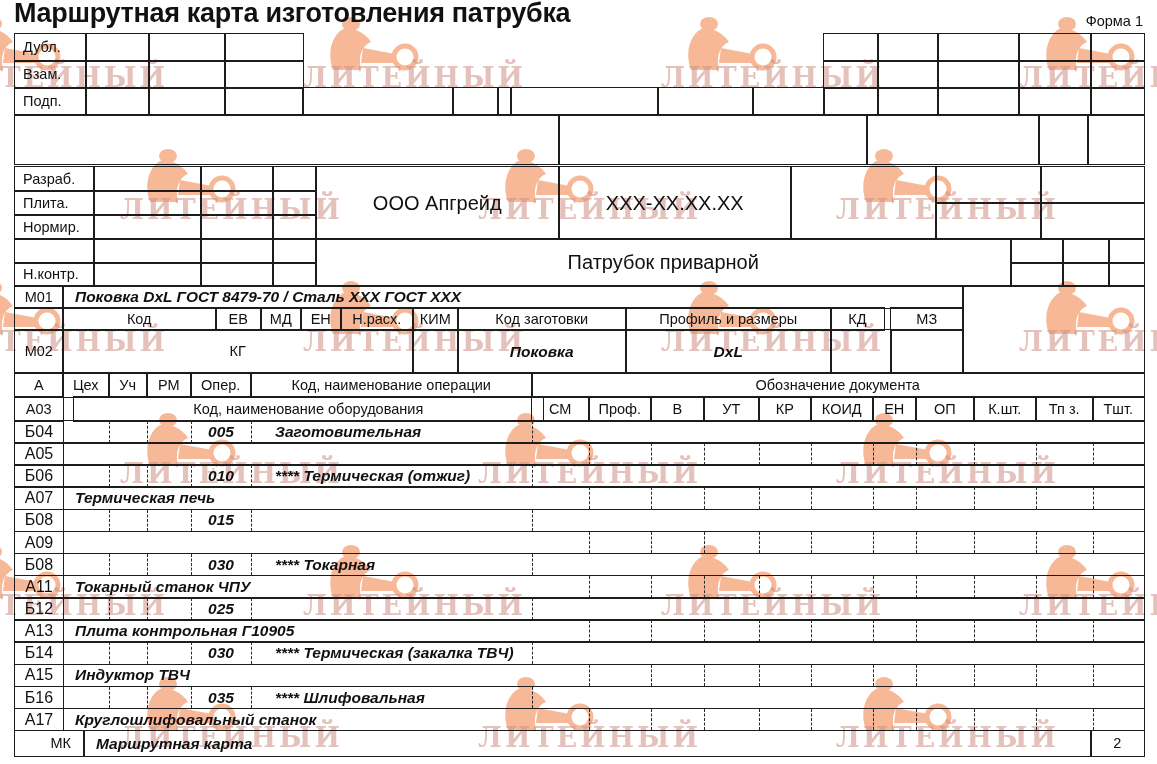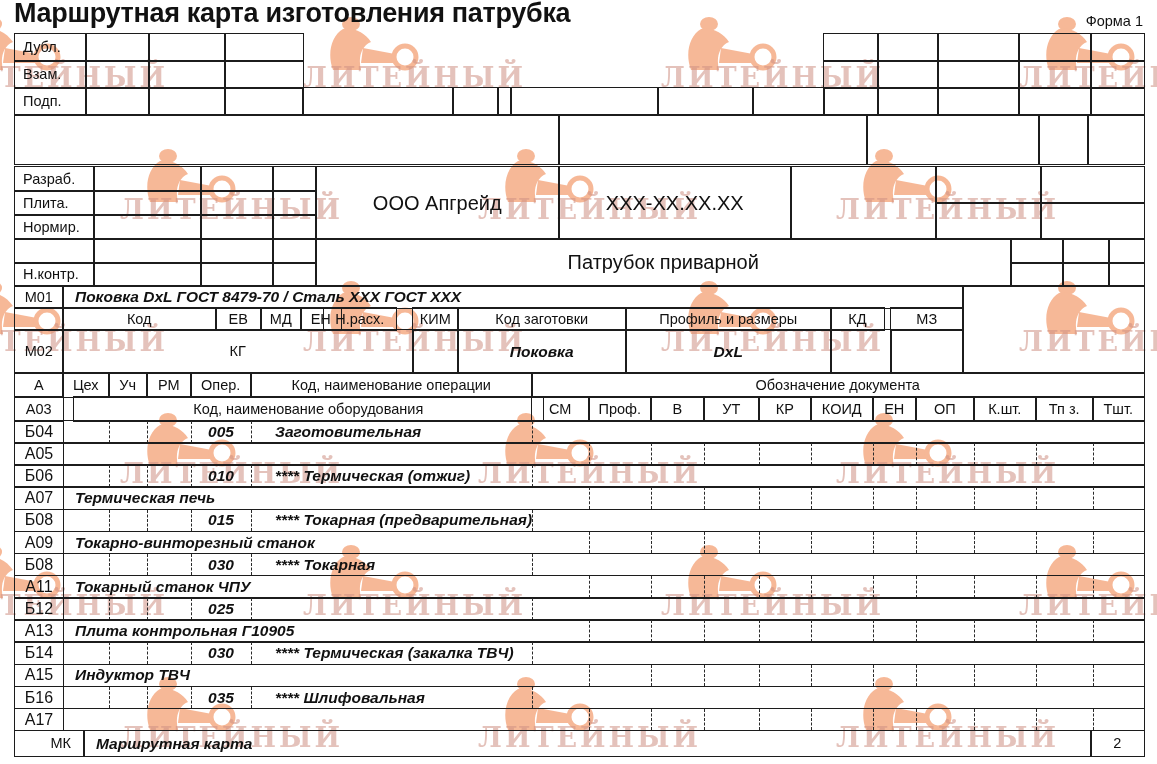--- a/index.html
+++ b/index.html
@@ -344,21 +344,21 @@
         <div class="cell" style="left: 1062px; top: 262px; width: 47.5px; height: 24.5px;"></div>
         <div class="cell" style="left: 1108px; top: 262px; width: 36.5px; height: 24.5px;"></div>
         <div class="cell center" style="left: 14px; top: 285px; width: 49.5px; height: 23.5px;">М01</div>
         <div class="cell pad fill" style="left: 62px; top: 285px; width: 901.5px; height: 23.5px; padding-left: 12px;">Поковка DxL ГОСТ 8479-70 / Сталь ХХХ ГОСТ ХХХ</div>
         <div class="cell" style="left: 962px; top: 285px; width: 182.5px; height: 88.5px;"></div>
         <div class="cell" style="left: 14px; top: 307px; width: 49.5px; height: 23.5px;"></div>
         <div class="cell center" style="left: 62px; top: 307px; width: 154.5px; height: 23.5px;">Код</div>
         <div class="cell center" style="left: 215px; top: 307px; width: 46.5px; height: 23.5px;">ЕВ</div>
         <div class="cell center" style="left: 260px; top: 307px; width: 41.5px; height: 23.5px;">МД</div>
         <div class="cell center" style="left: 300px; top: 307px; width: 41.5px; height: 23.5px;">ЕН</div>
-        <div class="cell center" style="left: 323px; top: 307px; width: 73.5px; height: 23.5px; text-align: center;">Н.расх.</div>
+        <div class="cell center" style="left: 340px; top: 307px; width: 73.5px; height: 23.5px; text-align: center;">Н.расх.</div>
         <div class="cell center" style="left: 412px; top: 307px; width: 46.5px; height: 23.5px;">КИМ</div>
         <div class="cell center" style="left: 457px; top: 307px; width: 169.5px; height: 23.5px;">Код заготовки</div>
         <div class="cell center" style="left: 625px; top: 307px; width: 206.5px; height: 23.5px;">Профиль и размеры</div>
         <div class="cell center" style="left: 830px; top: 307px; width: 55px; height: 23.5px;">КД</div>
         <div class="cell center" style="left: 890px; top: 307px; width: 73.5px; height: 23.5px;">МЗ</div>
         <div class="cell center" style="left: 14px; top: 329px; width: 49.5px; height: 44.5px;">М02</div>
         <div class="cell center" style="left: 62px; top: 329px; width: 351.5px; height: 44.5px;">КГ</div>
         <div class="cell" style="left: 412px; top: 329px; width: 46.5px; height: 44.5px;"></div>
         <div class="cell center fill" style="left: 457px; top: 329px; width: 169.5px; height: 44.5px;">Поковка</div>
         <div class="cell center fill" style="left: 625px; top: 329px; width: 206.5px; height: 44.5px;">DxL</div>
@@ -443,36 +443,34 @@
         </div>
         <div class="rowbox" style="left: 14px; top: 508.571px; width: 1130.5px; height: 23.6429px;">
           <div class="rseg center" style="left: 0px; width: 48px;">Б08</div>
           <div class="vsolid" style="left: 48px;"></div>
           <div class="vdash" style="left: 94px;"></div>
           <div class="vdash" style="left: 132px;"></div>
           <div class="vdash" style="left: 176px;"></div>
           <div class="vdash" style="left: 236px;"></div>
           <div class="vdash" style="left: 517px;"></div>
           <div class="rseg center fill" style="left: 176px; width: 60px;">015</div>
-          <div class="rseg fill" style="left: 248px; width: 600px; padding-left: 12px;">**** Токарная (предварительная)</div>
         </div>
         <div class="rowbox" style="left: 14px; top: 530.714px; width: 1130.5px; height: 23.6429px;">
           <div class="rseg center" style="left: 0px; width: 48px;">А09</div>
           <div class="vsolid" style="left: 48px;"></div>
           <div class="vdash" style="left: 574px;"></div>
           <div class="vdash" style="left: 636px;"></div>
           <div class="vdash" style="left: 689px;"></div>
           <div class="vdash" style="left: 744px;"></div>
           <div class="vdash" style="left: 796px;"></div>
           <div class="vdash" style="left: 858px;"></div>
           <div class="vdash" style="left: 901px;"></div>
           <div class="vdash" style="left: 959px;"></div>
           <div class="vdash" style="left: 1021px;"></div>
           <div class="vdash" style="left: 1078px;"></div>
-          <div class="rseg fill" style="left: 48px; width: 520px; padding-left: 12px;">Токарно-винторезный станок</div>
         </div>
         <div class="rowbox" style="left: 14px; top: 552.857px; width: 1130.5px; height: 23.6429px;">
           <div class="rseg center" style="left: 0px; width: 48px;">Б08</div>
           <div class="vsolid" style="left: 48px;"></div>
           <div class="vdash" style="left: 94px;"></div>
           <div class="vdash" style="left: 132px;"></div>
           <div class="vdash" style="left: 176px;"></div>
           <div class="vdash" style="left: 236px;"></div>
           <div class="vdash" style="left: 517px;"></div>
           <div class="rseg center fill" style="left: 176px; width: 60px;">030</div>
@@ -561,16 +559,17 @@
           <div class="vdash" style="left: 574px;"></div>
           <div class="vdash" style="left: 636px;"></div>
           <div class="vdash" style="left: 689px;"></div>
           <div class="vdash" style="left: 744px;"></div>
           <div class="vdash" style="left: 796px;"></div>
           <div class="vdash" style="left: 858px;"></div>
           <div class="vdash" style="left: 901px;"></div>
           <div class="vdash" style="left: 959px;"></div>
           <div class="vdash" style="left: 1021px;"></div>
           <div class="vdash" style="left: 1078px;"></div>
+          <div class="rseg fill" style="left: 48px; width: 520px; padding-left: 12px;">Круглошлифовальный станок</div>
         </div>
       </div>
   </div>
 </div>
 
 </body></html>

